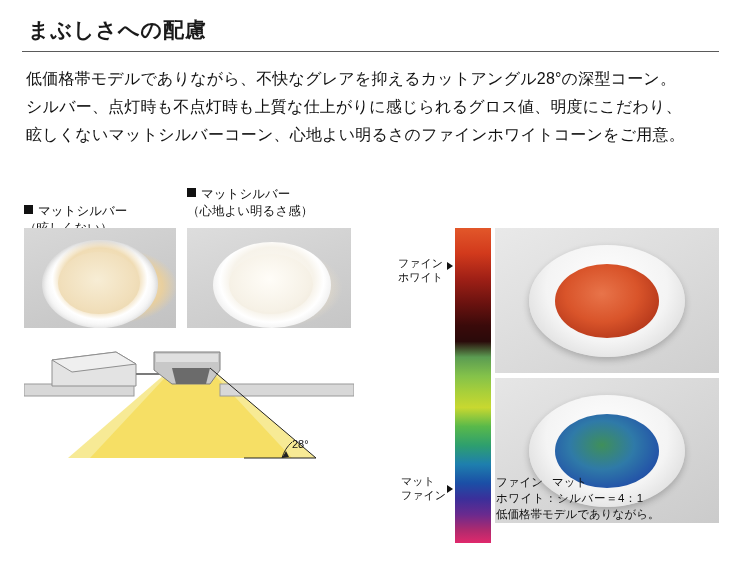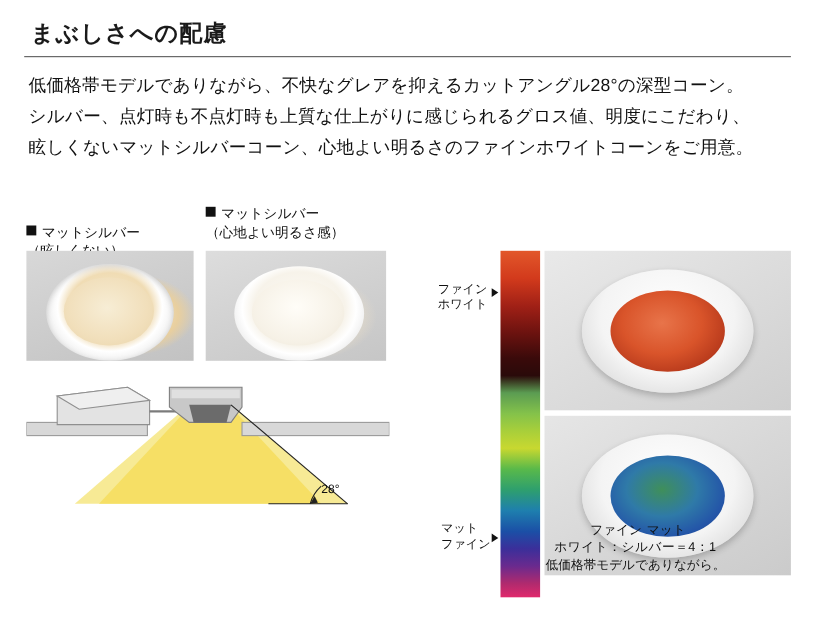--- a/index.html
+++ b/index.html
@@ -204,21 +204,20 @@
     background: radial-gradient(ellipse at 45% 42%, #3f8f5a 0%, #2f7aa8 40%, #2456a8 70%, #1a3c86 100%);
   }
 
   
   .note {
     position: absolute;
     left: 496px; top: 474px;
     font-size: 11.5px;
     line-height: 16px;
     color: #111;
-    text-align: center;
   }
   .note .r1 { letter-spacing: 0.5px; }
 
   .note-headrow span { display: inline-block; }
   .note-h1 { width: 56px; }
 </style>
 </head>
 <body>
 
 <div class="page">

